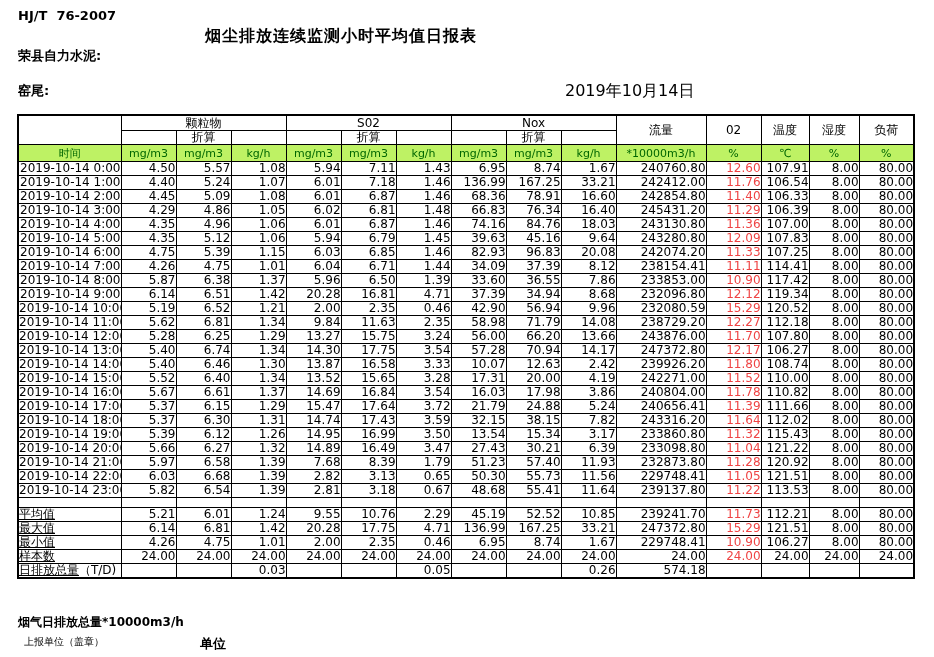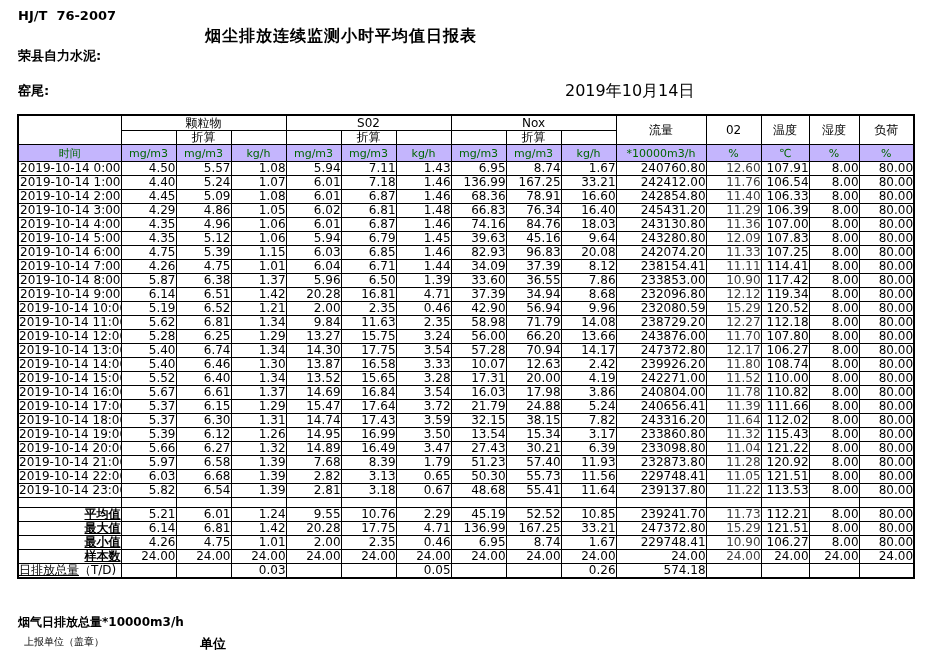--- a/index.html
+++ b/index.html
@@ -12,26 +12,26 @@
   .company { position:absolute; left:18px; top:47px; font-size:13px; font-weight:bold; }
   .station { position:absolute; left:18px; top:82px; font-size:13px; font-weight:bold; }
   .date { position:absolute; left:565px; top:81px; font-size:16px; }
 
   table.report { position:absolute; left:17px; top:114px; width:896px;
     border-collapse:collapse; table-layout:fixed; border:2px solid #000;padding-left:8px; }
   table.report td { border:1px solid #000; font-size:12px; height:13px; line-height:13px;
     padding:0; overflow:hidden; white-space:nowrap; }
   tr.hrow1 td { height:14px; text-align:center; }
   tr.hrow2 td { height:11px; text-align:center; }
-  tr.unit-row td { height:16px; text-align:center; background:#c4b5fd; color:#006600; font-size:11px; }
+  tr.unit-row td { height:16px; text-align:center; background:#bef264; color:#006600; font-size:11px; }
   td.num { text-align:right; padding-right:7px; }
   td.time { text-align:right; padding-right:5px; white-space:pre; }
-  td.col-o2 { color:#404040; }
+  td.col-o2 { color:#ef4444; }
   tr.spacer td { height:9px; }
-  td.sum-label { text-align:right; padding-right:4px;font-weight:bold; }
+  td.sum-label { text-align:left; padding-right:4px; }
   td.sum-label-left { text-align:left; padding-left:1px; }
   span.ul { text-decoration:underline; }
   .foot-note { position:absolute; left:18px; top:614px; font-size:12px; font-weight:bold; }
   .foot-org { position:absolute; left:24px; top:635px; font-size:10px; font-weight:normal; }
   .foot-unit { position:absolute; left:200px; top:635px; font-size:13px; font-weight:bold; }
 </style>
 </head>
 <body>
 
 <div class="page">

